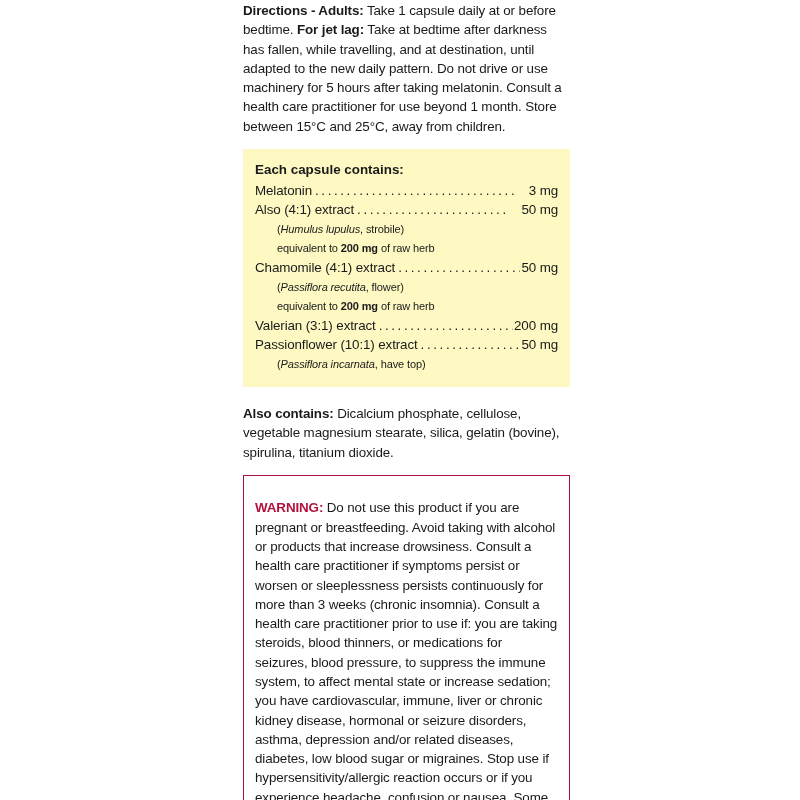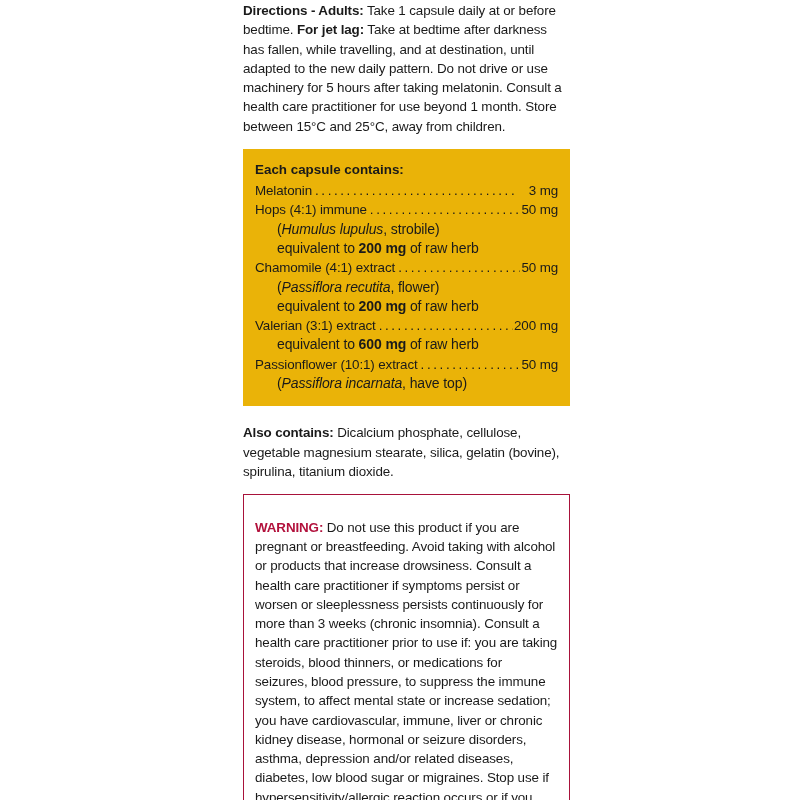--- a/index.html
+++ b/index.html
@@ -42,21 +42,21 @@
   .b { font-weight: bold; }
   .i { font-style: italic; }
 
   
   .directions {
     padding-top: 1px;
   }
 
   
   .ingredients-panel {
-    background: #eab308;
+    background: #fef9c3;
     margin-top: 13px;
     padding: 11px 12px 13px 12px;
     box-sizing: border-box;
     width: 327px;
   }
   .panel-heading {
     font-size: 13.4px;
     font-weight: bold;
     line-height: 19px;
     margin-bottom: 2px;
@@ -78,21 +78,21 @@
     margin: 0 1px 0 3px;
     letter-spacing: 2.6px;
     color: #1a1a1a;
     font-size: 13.4px;
   }
   .ing-amount {
     flex: 0 0 auto;
     text-align: right;
   }
   .sub-line {
-    font-size: 14px;
+    font-size: 11px;
     line-height: 19.3px;
     letter-spacing: -0.12px;
     padding-left: 22px;
     white-space: nowrap;
   }
 
   
   .also-contains {
     margin-top: 17px;
   }
@@ -127,41 +127,40 @@
     <div class="ingredients-panel">
       <div class="panel-heading">Each capsule contains:</div>
 
       <div class="ing-row">
         <span class="ing-name">Melatonin</span>
         <span class="leader">................................</span>
         <span class="ing-amount">3 mg</span>
       </div>
 
       <div class="ing-row">
-        <span class="ing-name">Hops (4:1) immune</span>
+        <span class="ing-name">Also (4:1) extract</span>
         <span class="leader">........................</span>
         <span class="ing-amount">50 mg</span>
       </div>
       <div class="sub-line"><span>(</span><span class="i">Humulus lupulus</span><span>, strobile)</span></div>
       <div class="sub-line"><span>equivalent to </span><span class="b">200 mg</span><span> of raw herb</span></div>
 
       <div class="ing-row">
         <span class="ing-name">Chamomile (4:1) extract</span>
         <span class="leader">....................</span>
         <span class="ing-amount">50 mg</span>
       </div>
       <div class="sub-line"><span>(</span><span class="i">Passiflora recutita</span><span>, flower)</span></div>
       <div class="sub-line"><span>equivalent to </span><span class="b">200 mg</span><span> of raw herb</span></div>
 
       <div class="ing-row">
         <span class="ing-name">Valerian (3:1) extract</span>
         <span class="leader">......................</span>
         <span class="ing-amount">200 mg</span>
       </div>
-      <div class="sub-line"><span>equivalent to </span><span class="b">600 mg</span><span> of raw herb</span></div>
 
       <div class="ing-row">
         <span class="ing-name">Passionflower (10:1) extract</span>
         <span class="leader">..................</span>
         <span class="ing-amount">50 mg</span>
       </div>
       <div class="sub-line"><span>(</span><span class="i">Passiflora incarnata</span><span>, have top)</span></div>
     </div>
 
     <p class="para also-contains"><span class="b">Also contains:</span><span> Dicalcium phosphate, cellulose, vegetable magnesium stearate, silica, gelatin (bovine), spirulina, titanium dioxide.</span></p>

